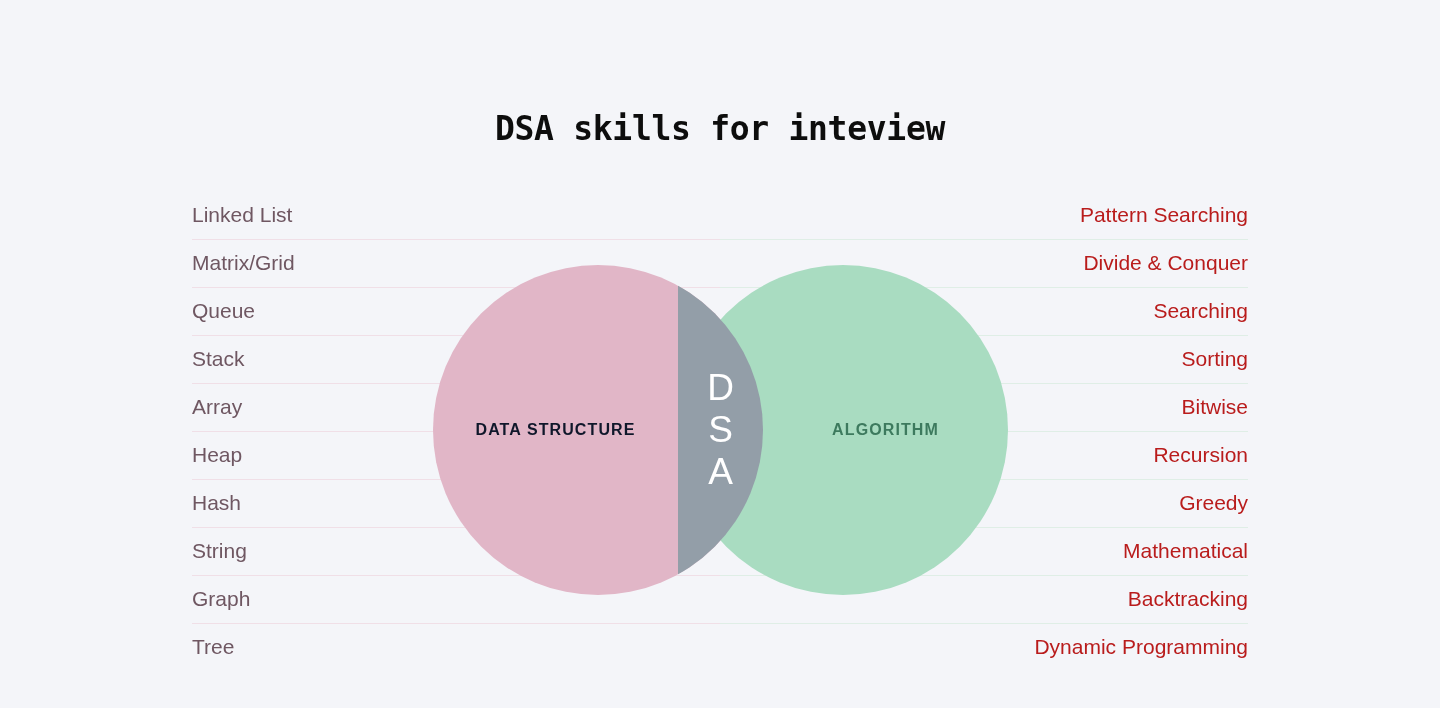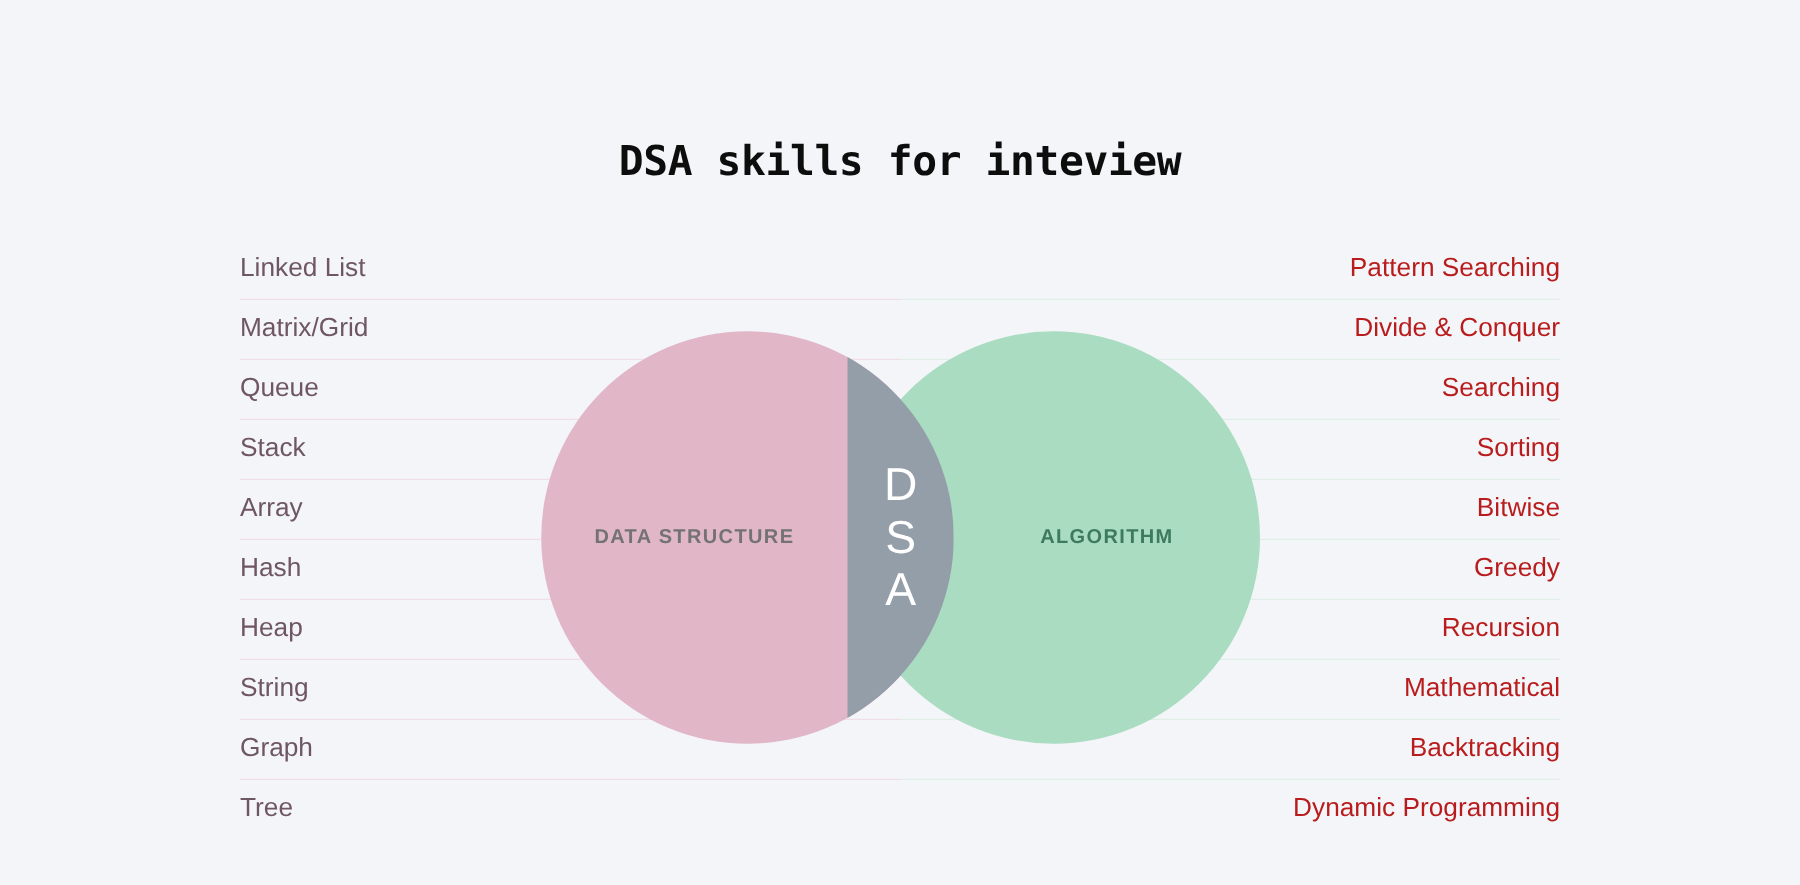--- a/index.html
+++ b/index.html
@@ -146,21 +146,21 @@
     align-items: center;
     justify-content: center;
     font-size: 16px;
     font-weight: bold;
     letter-spacing: 1.1px;
     white-space: nowrap;
   }
   #label-left {
     left: 0;
     width: 245px;
-    color: #737373;
+    color: #0f172a;
   }
   #label-right {
     left: 330px;
     width: 245px;
     color: #3d7a5e;
   }
 
   #label-center {
     position: absolute;
     left: 245px;
@@ -211,28 +211,28 @@
     </div>
     <div class="row">
       <div class="divider left-half"></div>
       <div class="divider right-half"></div>
       <div class="label-left">Array</div>
       <div class="label-right">Bitwise</div>
     </div>
     <div class="row">
       <div class="divider left-half"></div>
       <div class="divider right-half"></div>
+      <div class="label-left">Heap</div>
+      <div class="label-right">Recursion</div>
+    </div>
+    <div class="row">
+      <div class="divider left-half"></div>
+      <div class="divider right-half"></div>
       <div class="label-left">Hash</div>
       <div class="label-right">Greedy</div>
-    </div>
-    <div class="row">
-      <div class="divider left-half"></div>
-      <div class="divider right-half"></div>
-      <div class="label-left">Heap</div>
-      <div class="label-right">Recursion</div>
     </div>
     <div class="row">
       <div class="divider left-half"></div>
       <div class="divider right-half"></div>
       <div class="label-left">String</div>
       <div class="label-right">Mathematical</div>
     </div>
     <div class="row">
       <div class="divider left-half"></div>
       <div class="divider right-half"></div>

